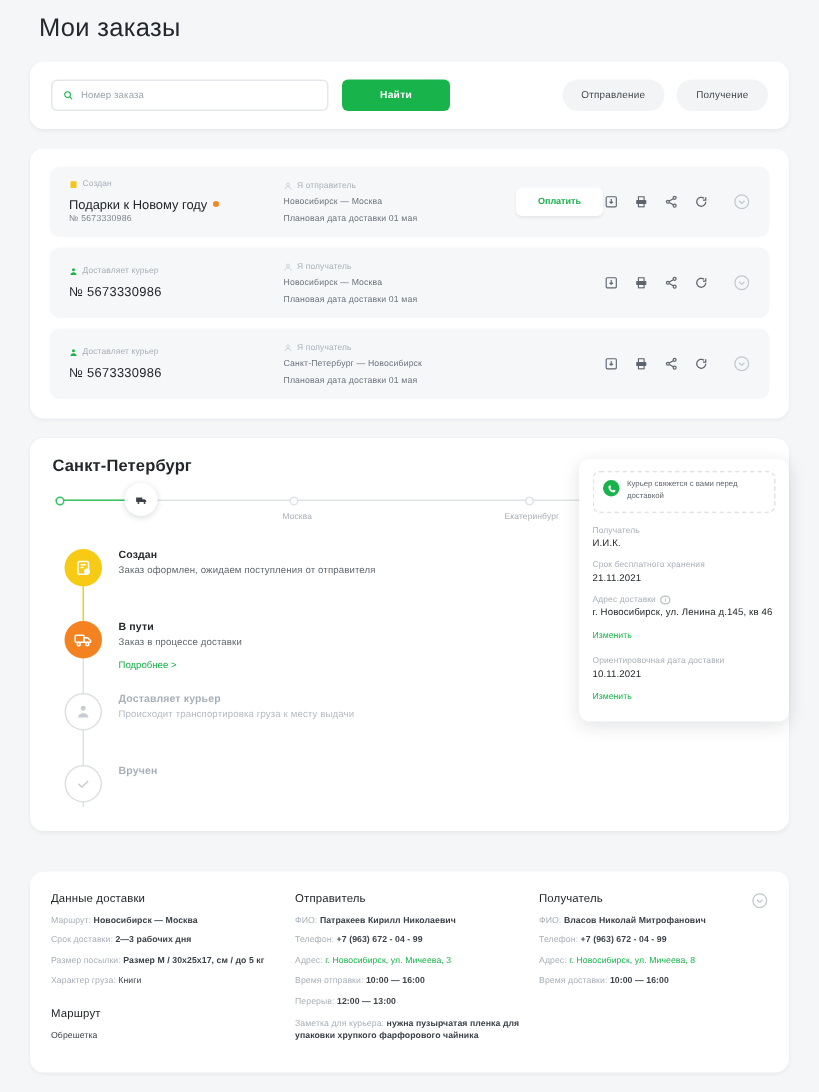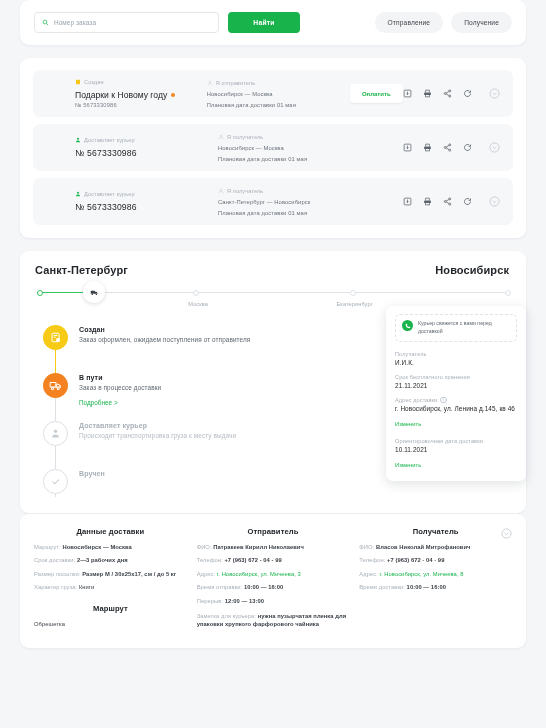--- a/index.html
+++ b/index.html
@@ -49,21 +49,21 @@
   .track-card { padding: 12px 13px 13px; margin-bottom: 13px; }
   .sec-head {
     display: flex; align-items: center; gap: 6px;
     font-size: 9.6px; font-weight: 400; color: #24282c; margin-bottom: 11px;
   }
   .track-row {
     background: #f6f7f9; border-radius: 7px; height: 47px;
     display: flex; align-items: center; padding: 0 13px; margin-bottom: 7px;
     position: relative;
   }
-  .tr-col1 { width: 143px; margin-left: 29px; }
+  .tr-col1 { width: 143px; }
   .tr-col2 { width: 155px; }
   .tr-tag {
     display: flex; align-items: center; gap: 3px;
     font-size: 5.6px; color: #a8b0b8; margin-bottom: 5px; letter-spacing: .1px;
   }
   .tr-title { font-size: 8.6px; color: #23272b; display: flex; align-items: center; gap: 4px; }
   .dot-orange { width: 4px; height: 4px; border-radius: 50%; background: #f5871f; display: inline-block; }
   .tr-num { font-size: 5.8px; color: #7d858d; margin-top: 2px; letter-spacing: .15px; }
   .tr-num-big { font-size: 8.6px; color: #23272b; letter-spacing: .2px; }
   .tr-line { font-size: 5.8px; color: #6b737b; letter-spacing: .1px; }
@@ -71,21 +71,21 @@
   .btn-pay {
     width: 58px; height: 19px; background: #fff; border: none; border-radius: 4px;
     font-size: 6px; color: #18b34b; font-weight: 600; font-family: inherit;
     cursor: pointer; box-shadow: 0 1px 2px rgba(20,30,45,.07);
   }
   .icon-group { display: flex; align-items: center; gap: 11px; margin-left: auto; }
   .ic { width: 9px; height: 9px; color: #5c646c; cursor: pointer; display: block; }
   .ic-chev { width: 11px; height: 11px; color: #c2c8ce; cursor: pointer; margin-left: 6px; }
 
   
-  .route-card { padding: 13px 13px 14px; margin-bottom: 1px; position: relative; }
+  .route-card { padding: 13px 13px 14px; margin-bottom: 27px; position: relative; }
   .route-head { display: flex; justify-content: space-between; align-items: baseline; padding: 0 4px 0 2px; }
   .route-city { font-size: 11px; font-weight: 700; color: #23272b; letter-spacing: .1px; }
   .route-bar { position: relative; height: 26px; margin: 9px 2px 0 4px; }
   .rb-track { position: absolute; top: 7px; left: 0; right: 0; height: 1.2px; background: #dfe3e7; }
   .rb-fill { position: absolute; top: 7px; left: 0; width: 52px; height: 1.2px; background: #35c461; }
   .rb-node {
     position: absolute; top: 4.5px; width: 6px; height: 6px; border-radius: 50%;
     background: #fff; border: 1.3px solid #dfe3e7;
   }
   .rb-node.done { border-color: #35c461; }
@@ -142,35 +142,36 @@
     width: 6.5px; height: 6.5px; border-radius: 50%; border: .8px solid #c2c8ce;
     color: #9aa3ad; font-size: 4.4px; display: inline-flex;
     align-items: center; justify-content: center; font-style: normal;
   }
 
   
   .data-card { padding: 13px 14px 14px; position: relative; }
   .data-title { font-size: 10.4px; color: #24282c; margin-bottom: 11px; letter-spacing: .1px; }
   .data-cols { display: flex; gap: 10px; }
   .dc { flex: 1; }
-  .dc-h { font-size: 7.6px; font-weight: 700; color: #23272b; margin-bottom: 7px; letter-spacing: .1px; text-align: center; }
+  .dc-h { font-size: 7.6px; font-weight: 400; color: #23272b; margin-bottom: 7px; letter-spacing: .1px; }
   .dc-h.sub { margin-top: 12px; }
   .kv { font-size: 5.8px; color: #a8b0b8; margin-bottom: 5px; line-height: 1.45; letter-spacing: .05px; }
   .kv b { color: #3b4148; font-weight: 700; }
   .kv .v { color: #3b4148; }
   .kv .g { color: #18b34b; }
   .collapse-ic {
     position: absolute; right: 14px; top: 14px; width: 11px; height: 11px; color: #c2c8ce; cursor: pointer;
   }
 </style>
 </head>
 <body>
 
 <div class="page">
 
+  <h1 class="page-title">Мои заказы</h1>
 
   <div class="card search-card">
     <div class="search-box">
       <svg class="ic" style="width:7px;height:7px;color:#18b34b" viewBox="0 0 24 24" fill="none" stroke="currentColor" stroke-width="2.4">
           <circle cx="10.5" cy="10.5" r="6.5"></circle>
           <path d="M15.5 15.5L21 21"></path>
         </svg>
       <span class="ph">Номер заказа</span>
     </div>
     <button class="btn-find">Найти</button>

